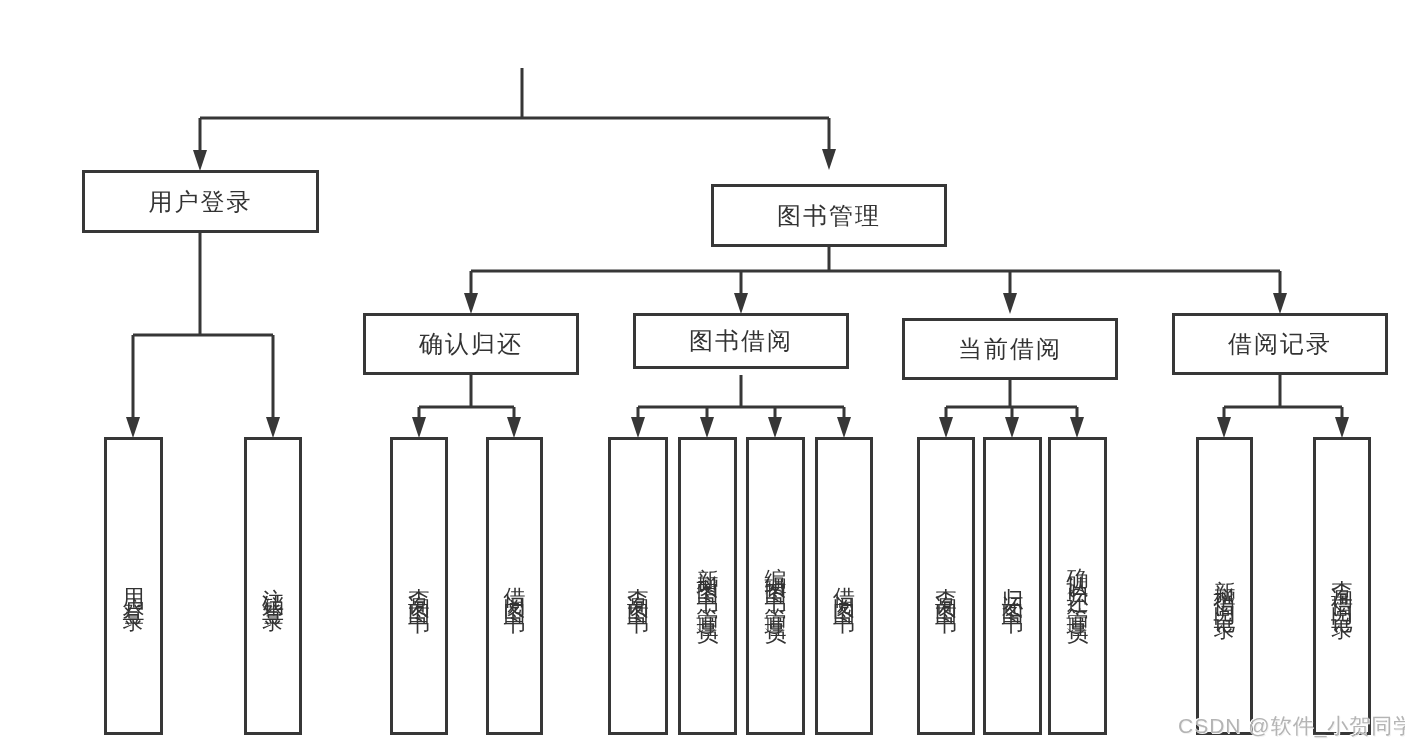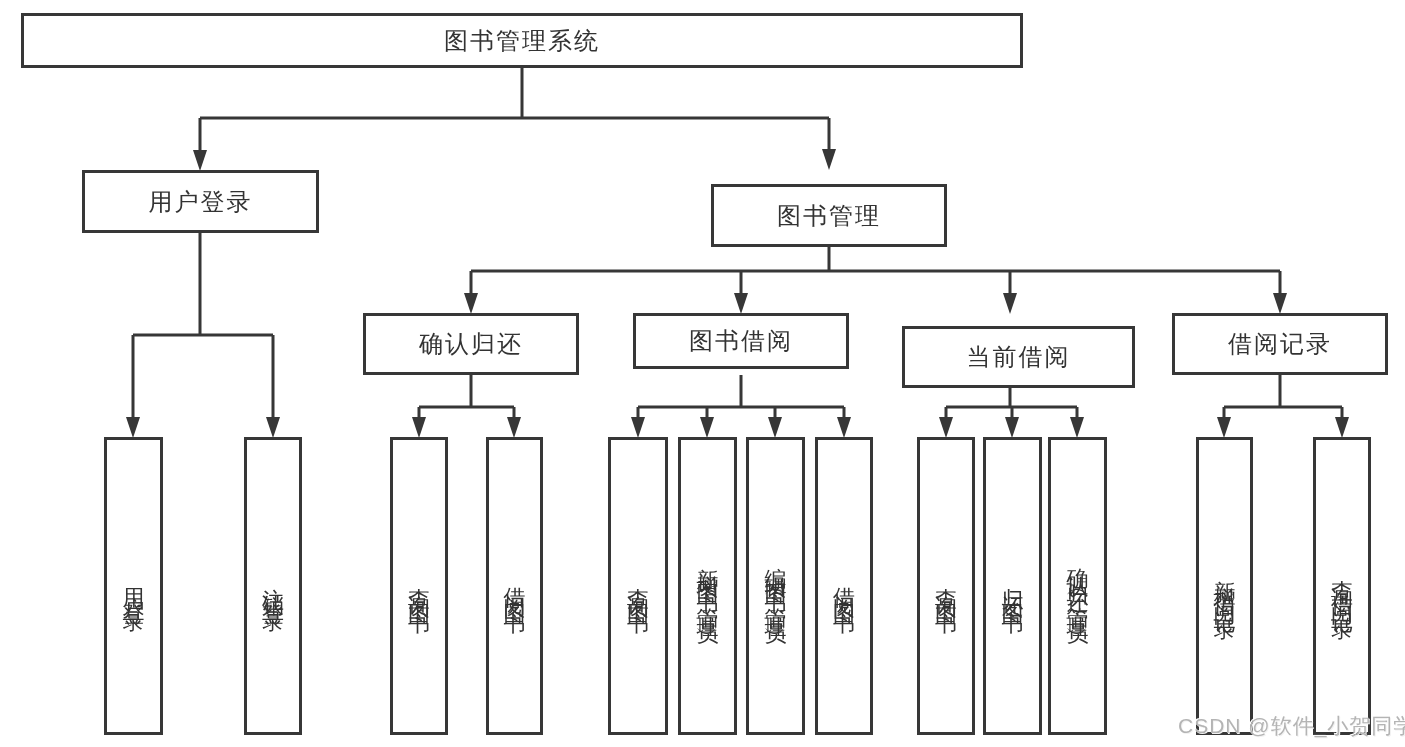--- a/index.html
+++ b/index.html
@@ -53,28 +53,27 @@
     <path class="arrow" d="
       M193 150h14l-7 21z M822 149h14l-7 21z
       M126 417h14l-7 21z M266 417h14l-7 21z
       M464 293h14l-7 21z M734 293h14l-7 21z M1003 293h14l-7 21z M1273 293h14l-7 21z
       M412 417h14l-7 21z M507 417h14l-7 21z
       M631 417h14l-7 21z M700 417h14l-7 21z M768 417h14l-7 21z M837 417h14l-7 21z
       M939 417h14l-7 21z M1005 417h14l-7 21z M1070 417h14l-7 21z
       M1217 417h14l-7 21z M1335 417h14l-7 21z"></path>
   </svg>
 
-  <div class="hbox" style="left:21px;top:13px;width:1002px;height:55px">图书管理系统</div>
 
   <div class="hbox" style="left:82px;top:170px;width:237px;height:63px">用户登录</div>
   <div class="hbox" style="left:711px;top:184px;width:236px;height:63px">图书管理</div>
 
   <div class="hbox" style="left:363px;top:313px;width:216px;height:62px">确认归还</div>
   <div class="hbox" style="left:633px;top:313px;width:216px;height:56px">图书借阅</div>
-  <div class="hbox" style="left:902px;top:326px;width:233px;height:62px">当前借阅</div>
+  <div class="hbox" style="left:902px;top:318px;width:216px;height:62px">当前借阅</div>
   <div class="hbox" style="left:1172px;top:313px;width:216px;height:62px">借阅记录</div>
 
   <div class="vbox" style="left:104px;width:59px">用户登录</div>
   <div class="vbox" style="left:244px;width:58px">注销登录</div>
 
   <div class="vbox" style="left:390px;width:58px">查询图书</div>
   <div class="vbox" style="left:486px;width:57px">借阅图书</div>
 
   <div class="vbox" style="left:608px;width:60px">查询图书</div>
   <div class="vbox" style="left:678px;width:59px">新增图书（管理员）</div>

